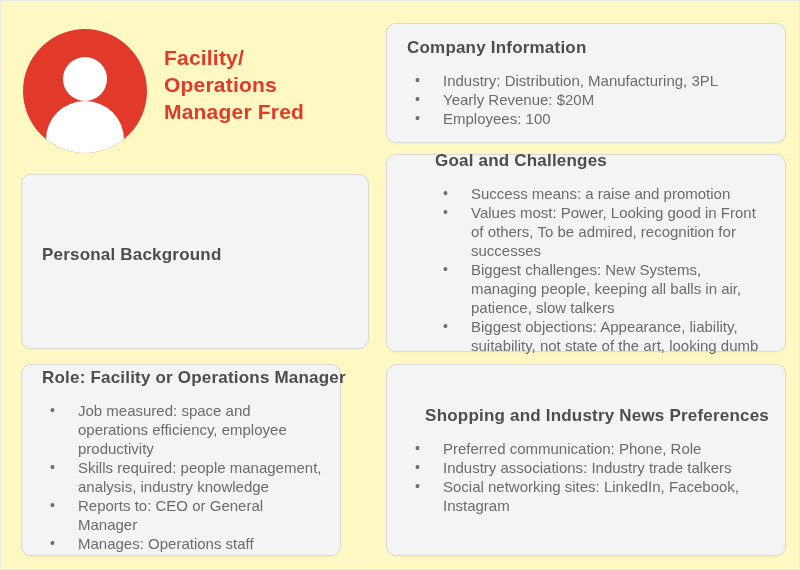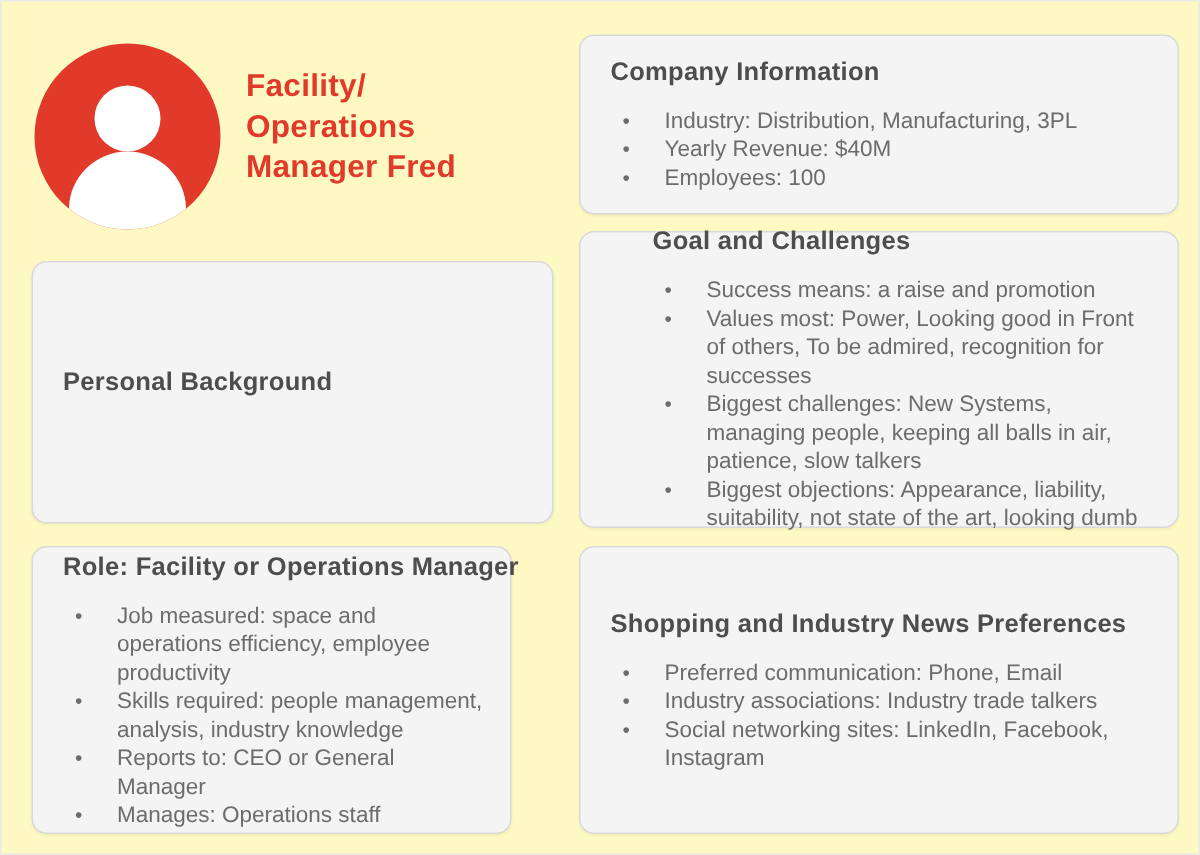--- a/index.html
+++ b/index.html
@@ -61,21 +61,21 @@
     border: 1px solid #d9d9d9;
     border-radius: 10px;
     box-shadow: 0 1px 2px rgba(0,0,0,0.05);
     padding: 8px 16px;
     display: flex;
     flex-direction: column;
     justify-content: center;
   }
   .card-company  { left: 385px; top: 22px;  width: 400px; height: 120px; }
   .card-goal     { left: 385px; top: 153px; width: 400px; height: 198px; padding-left: 44px; }
-  .card-shopping { left: 385px; top: 363px; width: 400px; height: 192px; }
+  .card-shopping { left: 385px; top: 363px; width: 400px; height: 192px; align-items: flex-end; }
   .card-personal { left: 20px;  top: 173px; width: 348px; height: 175px; }
   .card-role     { left: 20px;  top: 363px; width: 320px; height: 192px; }
 
   .card-title {
     margin: 0 0 13px 4px;
     font-size: 17px;
     font-weight: bold;
     color: #4d4d4d;
     letter-spacing: 0.2px;
     white-space: nowrap;
@@ -112,21 +112,21 @@
   </div>
 
   <h1 class="persona-name">Facility/
 Operations
 Manager Fred</h1>
 
   <section class="card card-company">
     <h2 class="card-title">Company Information</h2>
     <ul class="bullets">
       <li>Industry: Distribution, Manufacturing, 3PL</li>
-      <li>Yearly Revenue: $40M</li>
+      <li>Yearly Revenue: $20M</li>
       <li>Employees: 100</li>
     </ul>
   </section>
 
   <section class="card card-personal">
     <h2 class="card-title">Personal Background</h2>
   </section>
 
   <section class="card card-goal">
     <h2 class="card-title">Goal and Challenges</h2>
@@ -144,19 +144,19 @@
       <li>Job measured: space and operations efficiency, employee productivity</li>
       <li>Skills required: people management, analysis, industry knowledge</li>
       <li>Reports to: CEO or General Manager</li>
       <li>Manages: Operations staff</li>
     </ul>
   </section>
 
   <section class="card card-shopping">
     <h2 class="card-title">Shopping and Industry News Preferences</h2>
     <ul class="bullets">
-      <li>Preferred communication: Phone, Email</li>
+      <li>Preferred communication: Phone, Role</li>
       <li>Industry associations: Industry trade talkers</li>
       <li>Social networking sites: LinkedIn, Facebook, Instagram</li>
     </ul>
   </section>
 
 </div>
 
 </body></html>

